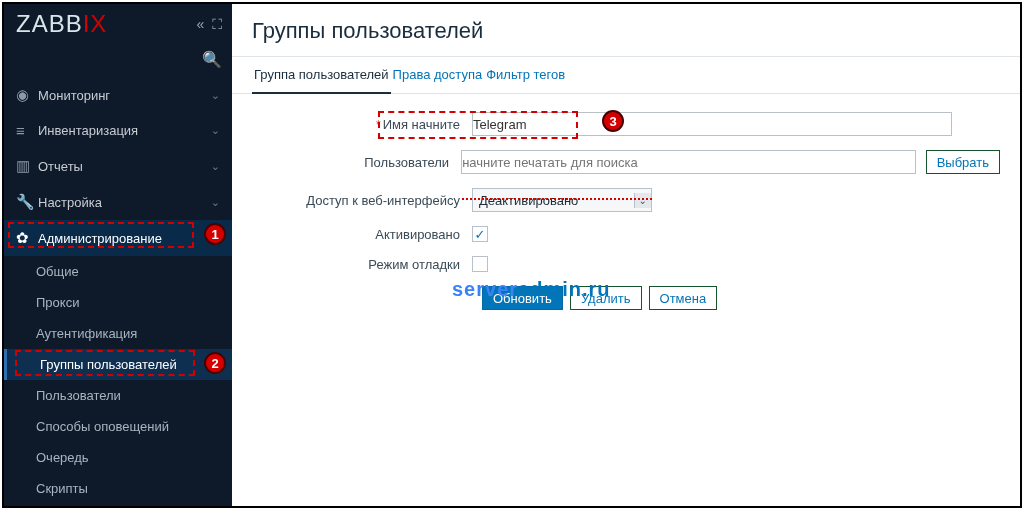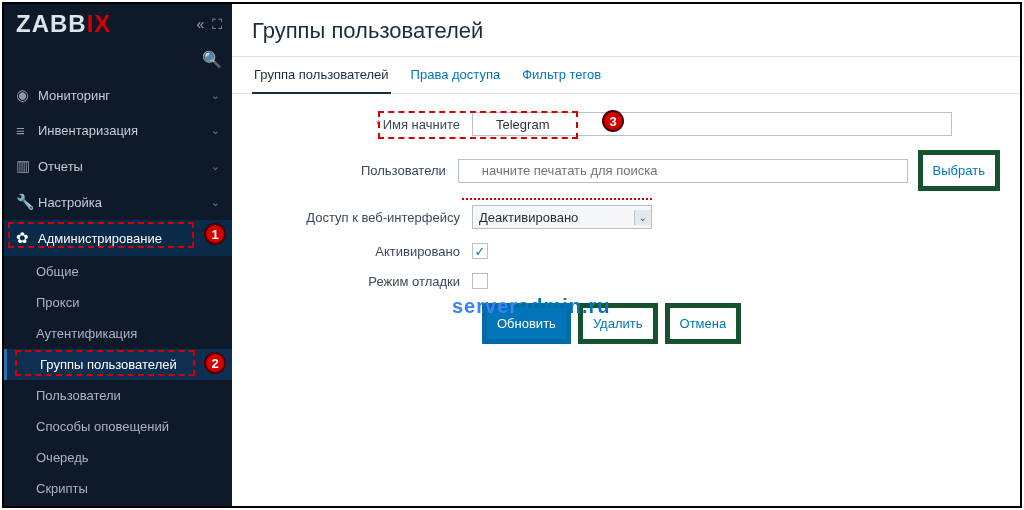--- a/index.html
+++ b/index.html
@@ -2,21 +2,21 @@
 <html><head>
 <meta charset="utf-8">
 <style>
   * { box-sizing: border-box; }
   html, body { margin: 0; padding: 0; font-family: Arial, Helvetica, sans-serif; font-size: 13px; color: #1f2c33; }
   .frame { border: 2px solid #000; width: 1020px; height: 506px; margin: 2px; display: flex; overflow: hidden; }
 
   
   .sidebar { width: 228px; background: #0e1929; color: #c6cdd3; display: flex; flex-direction: column; }
   .logo-row { display: flex; align-items: center; justify-content: space-between; padding: 6px 10px 6px 12px; }
-  .logo { font-size: 24px; font-weight: bold; letter-spacing: 1px; }
+  .logo { font-size: 24px; font-weight: normal; letter-spacing: 1px; }
   .logo .z1 { color: #d9e4eb; }
   .logo .z2 { color: #d40000; }
   .logo-ctrls { display: flex; gap: 8px; color: #9aa6b2; font-size: 14px; }
   .search-row { padding: 6px 10px 8px 12px; display: flex; justify-content: flex-end; }
   .search-row .mag { color: #9aa6b2; font-size: 16px; }
 
   .nav-item { display: flex; align-items: center; padding: 9px 12px; color: #c6cdd3; cursor: pointer; font-size: 13px; }
   .nav-item .nicon { width: 22px; color: #8d99a6; font-size: 15px; }
   .nav-item .chev { margin-left: auto; color: #6e7a87; font-size: 11px; }
   .nav-item.expanded { background: #0a2a4a; color: #fff; }
@@ -24,32 +24,32 @@
 
   .sub-item { padding: 8px 10px 8px 32px; color: #a9b4bf; cursor: pointer; }
   .sub-item.active { background: #0f2f50; color: #fff; border-left: 3px solid #2e6fb3; padding-left: 33px; }
 
   
   .main { flex: 1; background: #fff; display: flex; flex-direction: column; overflow: hidden; }
   .page-head { padding: 14px 20px 6px 20px; }
   .page-title { font-size: 22px; color: #1a2d3d; margin: 0 0 6px 0; font-weight: normal; }
   .divider { height: 1px; background: #dfe4e9; margin: 0; }
 
-  .tabs { display: flex; gap: 18px; padding: 0 20px; border-bottom: 1px solid #dfe4e9; }
+  .tabs { display: flex; padding: 0 20px; border-bottom: 1px solid #dfe4e9; }
   .tab { padding: 10px 2px; color: #0275b8; cursor: pointer; font-size: 13px; }
   .tab.active { color: #1a2d3d; border-bottom: 2px solid #1a2d3d; margin-bottom: -1px; }
 
   .form-wrap { padding: 18px 20px; background: #fff; }
   .form-row { display: flex; align-items: center; margin-bottom: 14px; position: relative; }
   .form-label { width: 220px; text-align: right; padding-right: 12px; color: #3a4a56; font-size: 13px; position: relative; }
   .form-label .req { color: #d9534f; margin-right: 2px; }
-  .tinput { height: 24px; border: 1px solid #b8c1c9; padding: 2px 23px; font-size: 13px; color: #333; }
+  .tinput { height: 24px; border: 1px solid #b8c1c9; padding: 2px 0; font-size: 13px; color: #333; }
   .tinput.wide { width: 480px; }
   .tinput.users { width: 480px; color: #9aa5af; }
-  .btn { height: 41px; border: 5px solid #14532d; background: #fff; padding: 4px 10px; font-size: 13px; color: #0275b8; cursor: pointer; }
+  .btn { height: 24px; border: 1px solid #14532d; background: #fff; padding: 4px 10px; font-size: 13px; color: #0275b8; cursor: pointer; }
   .btn.primary { background: #0275b8; color: #fff; border-color: #026aa7; }
   .select { height: 24px; border: 1px solid #b8c1c9; background: #f5f7f9; padding: 9px 6px; width: 180px; font-size: 13px; display: flex; align-items: center; justify-content: space-between; }
   .select .arr { font-size: 10px; color: #495560; background: #e3e8ec; padding: 2px 4px; border-left: 1px solid #b8c1c9; margin-right: -6px; }
   .chk { width: 16px; height: 16px; border: 1px solid #b8c1c9; display: inline-flex; align-items: center; justify-content: center; font-size: 13px; color: #0275b8; background: #fff; }
   .actions { display: flex; gap: 10px; margin-left: 230px; align-items: center; }
 
   
   .anno-badge { position: absolute; width: 22px; height: 22px; border-radius: 50%; background: #d40000; border: 2px solid #4a0000; color: #fff; font-weight: bold; display: flex; align-items: center; justify-content: center; font-size: 13px; pointer-events: none; }
   .anno-box { position: absolute; border: 2px dashed #d40000; pointer-events: none; }
   .anno-dotline { position: absolute; border-top: 2px dotted #d40000; pointer-events: none; }

